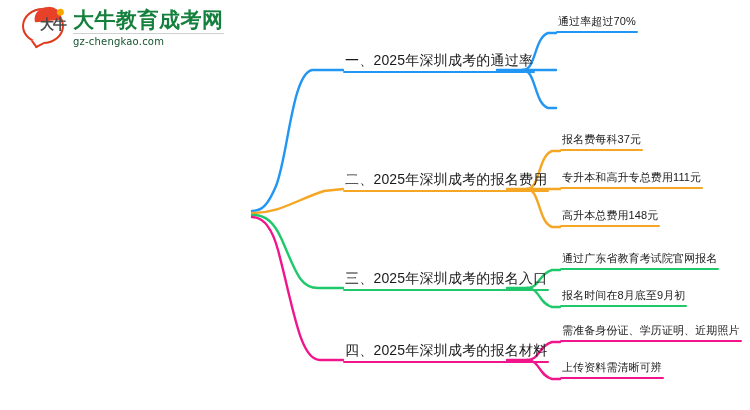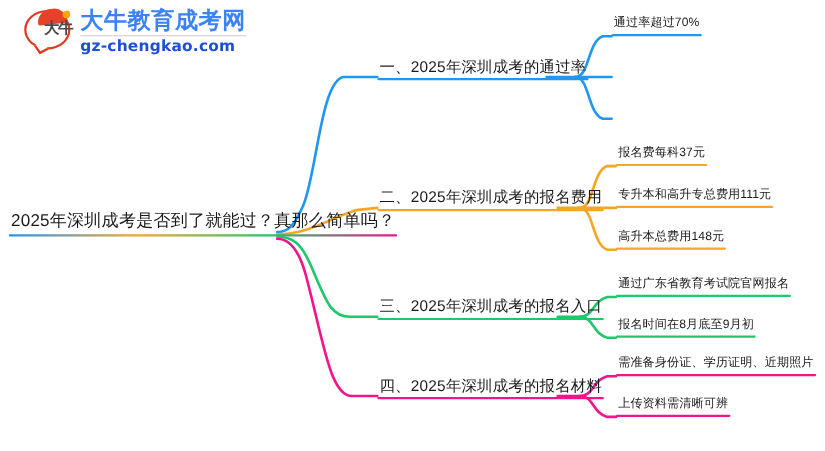--- a/index.html
+++ b/index.html
@@ -34,25 +34,25 @@
     content:"";position:absolute;right:-3px;top:3px;width:7px;height:7px;
     background:#F7A600;border-radius:50%;
   }
   .logo-mark-text{
     position:absolute;left:3px;top:9px;width:56px;text-align:center;
     font-size:14px;font-weight:bold;color:#4a4a4a;line-height:1;
     letter-spacing:-1px;
   }
   .logo-words{display:flex;flex-direction:column;justify-content:center;}
   .logo-cn{
-    font-size:21px;font-weight:bold;color:#3b82f6;letter-spacing:.5px;line-height:1.05;
+    font-size:21px;font-weight:bold;color:#15803d;letter-spacing:.5px;line-height:1.05;
   }
   .logo-rule{height:1px;background:#cfcfcf;margin:2px 0 2px;}
   .logo-en{
-    font-size:14px;font-weight:bold;color:#1d4ed8;letter-spacing:.2px;line-height:1.1;
+    font-size:10px;font-weight:normal;color:#14532d;letter-spacing:.2px;line-height:1.1;
     font-family:"DejaVu Sans",sans-serif;
   }
 
   
   .node{position:absolute;white-space:nowrap;}
   .node-text{
     display:block;color:#1a1a1a;line-height:1.15;
     font-family:"Liberation Sans","DejaVu Sans",sans-serif;
   }
   .node-rule{display:block;height:2.4px;border-radius:2px;}
@@ -106,21 +106,20 @@
     <div class="logo-mark-text">大牛</div>
   </div>
   <div class="logo-words">
     <div class="logo-cn">大牛教育成考网</div>
     <div class="logo-rule"></div>
     <div class="logo-en">gz-chengkao.com</div>
   </div>
 </div>
 
 <div class="node root">
-  <span class="node-text">2025年深圳成考是否到了就能过？真那么简单吗？</span>
   <span class="node-rule" style="background: linear-gradient(90deg, rgb(33, 150, 243), rgb(245, 166, 35), rgb(31, 200, 107), rgb(240, 21, 138));"></span>
 </div>
 
 <div class="node branch" style="left:343px;top:52px;">
   <span class="node-text">一、2025年深圳成考的通过率</span>
   <span class="node-rule" style="background: rgb(33, 150, 243);"></span>
 </div>
 <div class="node leaf" style="left:556px;top:15px;">
   <span class="node-text">通过率超过70%</span>
   <span class="node-rule" style="background: rgb(33, 150, 243);"></span>

